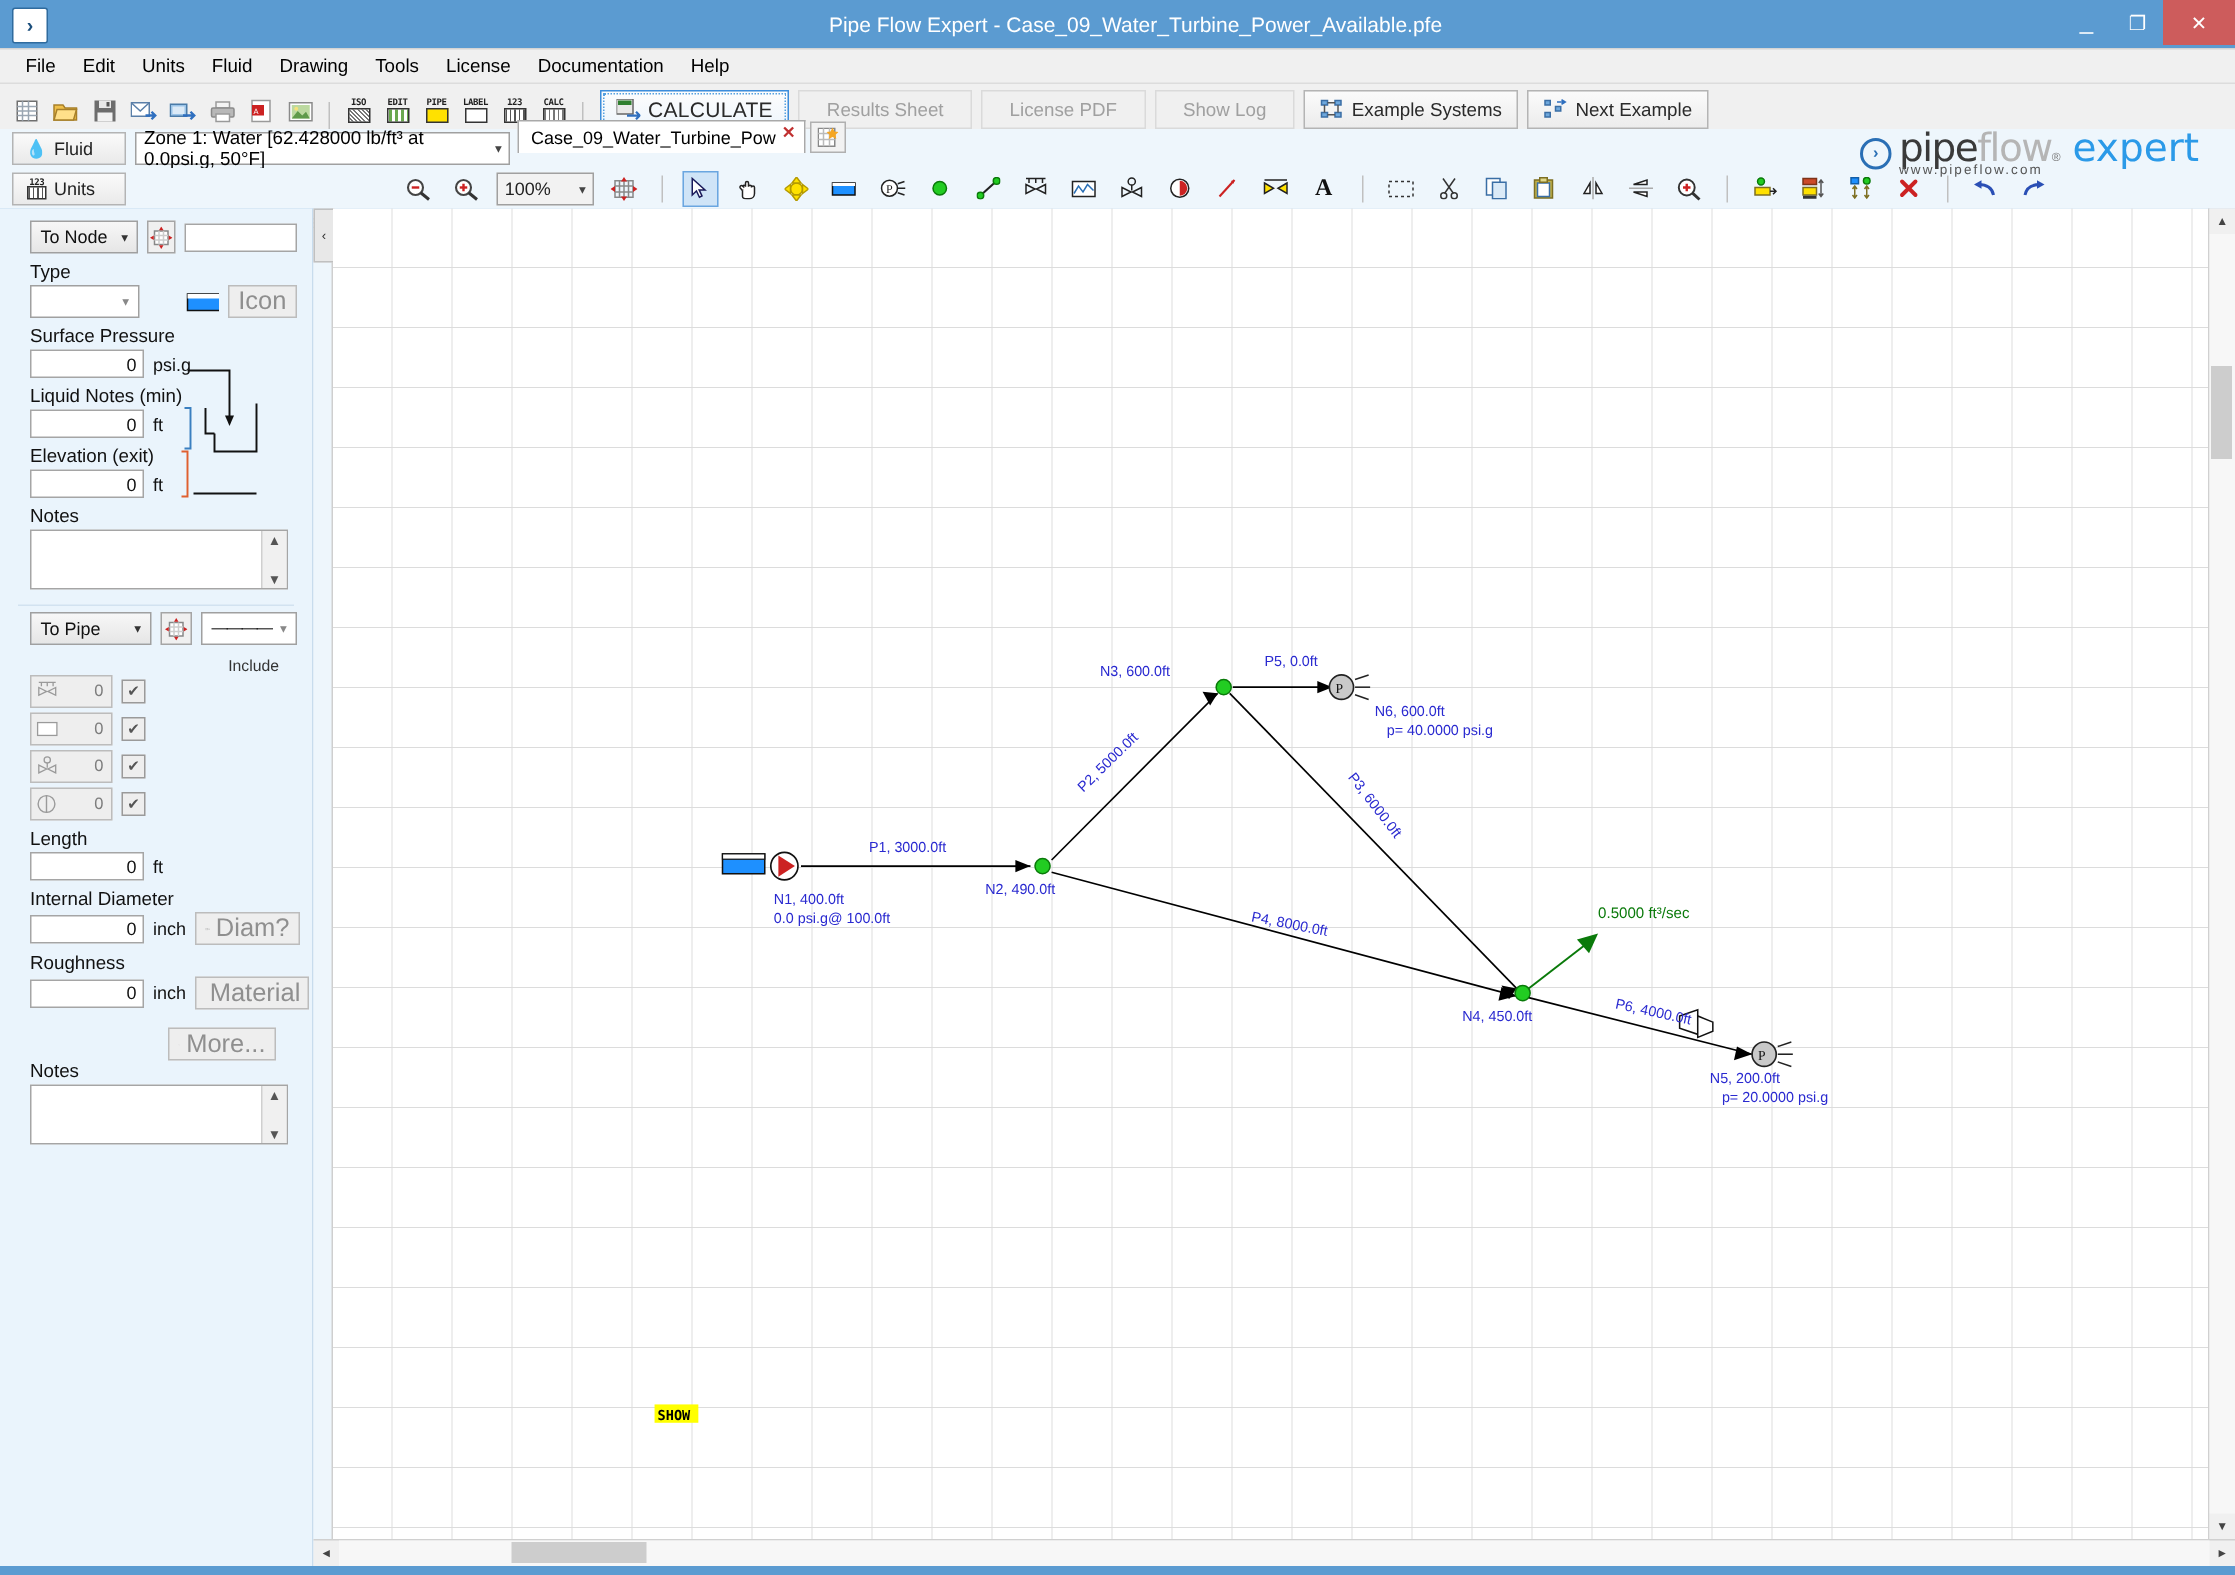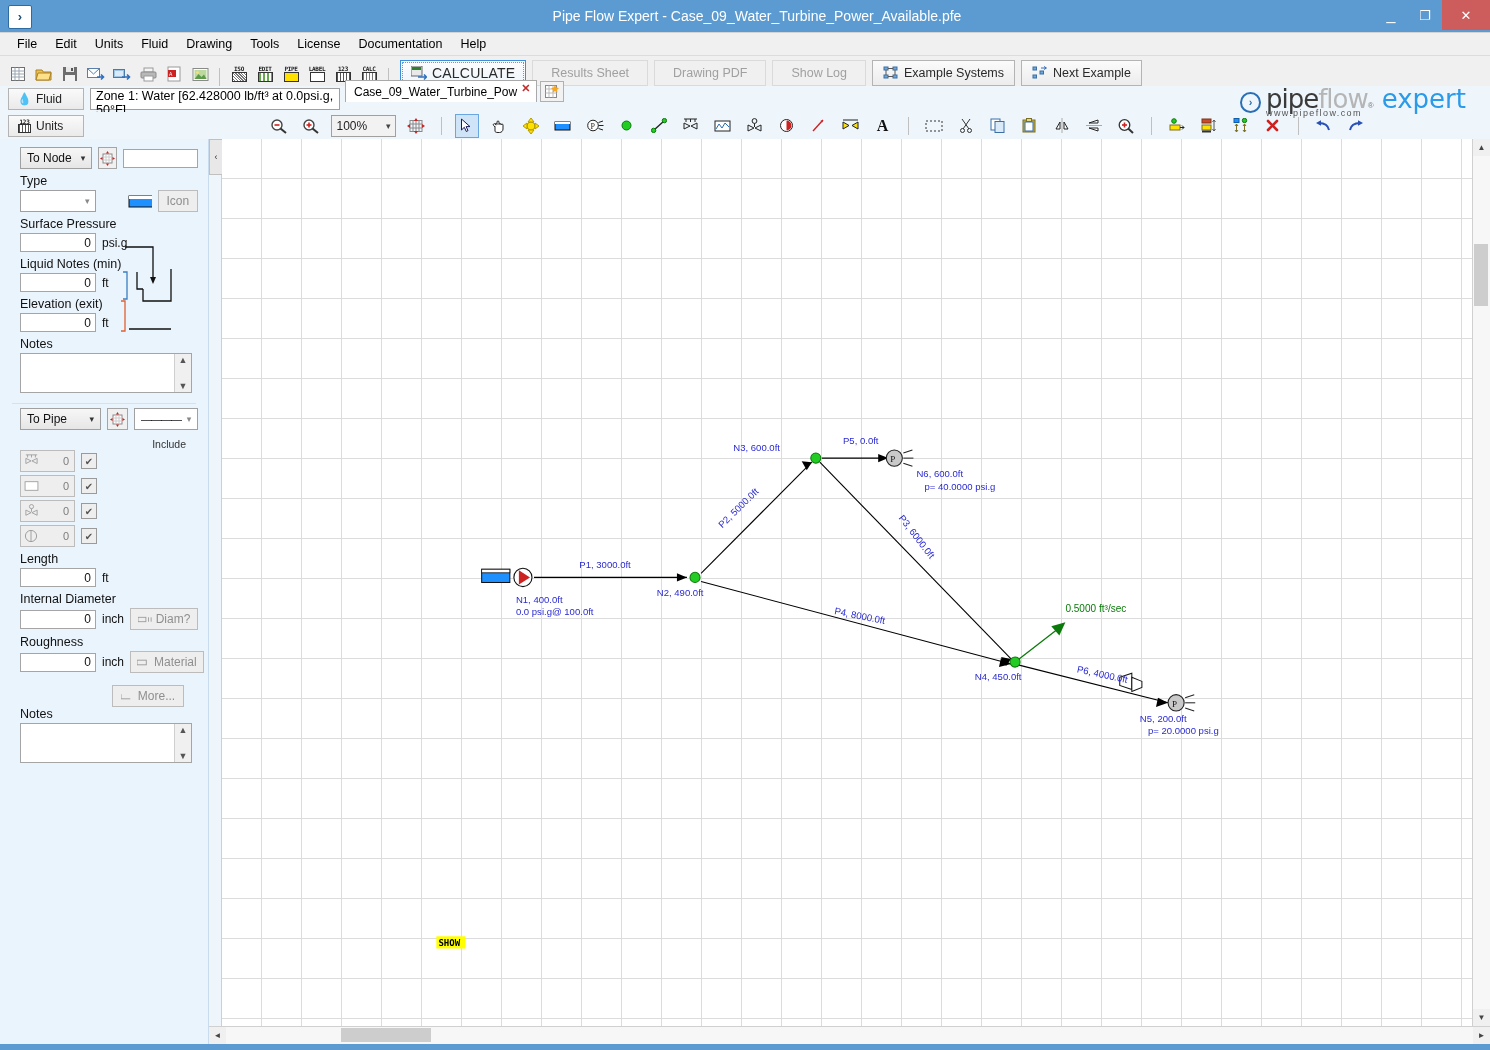--- a/index.html
+++ b/index.html
@@ -79,21 +79,21 @@
   .fluidrow{
     flex:0 0 26px;height:26px;background:#eef6fc;display:flex;align-items:center;
     padding-left:8px;gap:6px;position:relative;
   }
   .sqbtn{
     height:20px;display:flex;align-items:center;gap:4px;padding:0 8px;
     background:linear-gradient(#fafafa,#eaeaea);border:1px solid #b4b4b4;font-size:12px;color:#222;
   }
   .combo{
     height:20px;background:#fff;border:1px solid #a0a0a0;display:flex;align-items:center;
-    font-size:12.5px;color:#000;padding-left:5px;position:relative;flex-direction:column;
+    font-size:12.5px;color:#000;padding-left:5px;position:relative;
   }
   .combo .arrow{margin-left:auto;width:16px;text-align:center;font-size:9px;color:#444;}
   
   .unitsrow{
     flex:0 0 27px;height:27px;background:#eef6fc;display:flex;align-items:center;
     padding-left:8px;gap:8px;position:relative;
   }
   .radio{display:flex;align-items:center;gap:4px;font-size:12.5px;color:#111;margin-top:44px;}
   .radio .dot{
     width:12px;height:12px;border-radius:50%;border:1px solid #6b6b6b;background:#fff;
@@ -157,21 +157,21 @@
   }
   .unit{font-size:12px;color:#111;}
   .notesbox{
     height:38px;background:#fff;border:1px solid #a5a5a5;display:flex;
   }
   .notesbox .sb{width:16px;background:#f0f0f0;border-left:1px solid #cfcfcf;
     display:flex;flex-direction:column;justify-content:space-between;align-items:center;
     font-size:9px;color:#555;padding:1px 0;}
   .graybtn{
     height:20px;border:1px solid #bcbcbc;background:#eeeeee;color:#8f8f8f;
-    display:flex;align-items:center;justify-content:center;gap:4px;font-size:12px;padding:0 6px;text-align:center;
+    display:flex;align-items:center;justify-content:center;gap:4px;font-size:17px;padding:0 6px;text-align:center;
   }
   .incl-label{font-size:10.5px;color:#333;}
   .chk{width:14px;height:14px;border:1px solid #9a9a9a;background:#eee;color:#555;
     display:flex;align-items:center;justify-content:center;font-size:10px;}
   .cntbtn{width:48px;height:20px;border:1px solid #bcbcbc;background:#eee;
     display:flex;align-items:center;justify-content:flex-end;padding-right:5px;
     font-size:11px;color:#7d7d7d;position:relative;}
   .divline{height:1px;background:#d2e2f0;margin:6px 12px 2px 12px;}
   
   .canvaswrap{flex:1 1 auto;position:relative;min-width:0;display:flex;flex-direction:column;}
@@ -359,21 +359,21 @@
             <rect x="1" y="1" width="9" height="3" fill="#2f7f2f"></rect>
             <path d="M7 11h8M13 8.5l2.5 2.5L13 13.5" fill="none" stroke="#2f6fbf" stroke-width="1.5"></path>
           </svg>
       </span>
       <span style="font-size:14px;letter-spacing:0.2px;">CALCULATE</span>
     </div>
     <div class="bigbtn disabled" style="padding:0 18px;">
       <span>Results Sheet</span>
     </div>
     <div class="bigbtn disabled" style="padding:0 18px;">
-      <span>Drawing PDF</span>
+      <span>License PDF</span>
     </div>
     <div class="bigbtn disabled" style="padding:0 18px;">
       <span>Show Log</span>
     </div>
     <div class="bigbtn">
       <span class="bigicon">
         <svg width="16" height="14" viewBox="0 0 16 14">
             <g stroke="#3a6ea5" fill="#6fa8dc">
               <rect x="1" y="1" width="4" height="3"></rect>
               <rect x="10" y="1" width="4" height="3"></rect>

